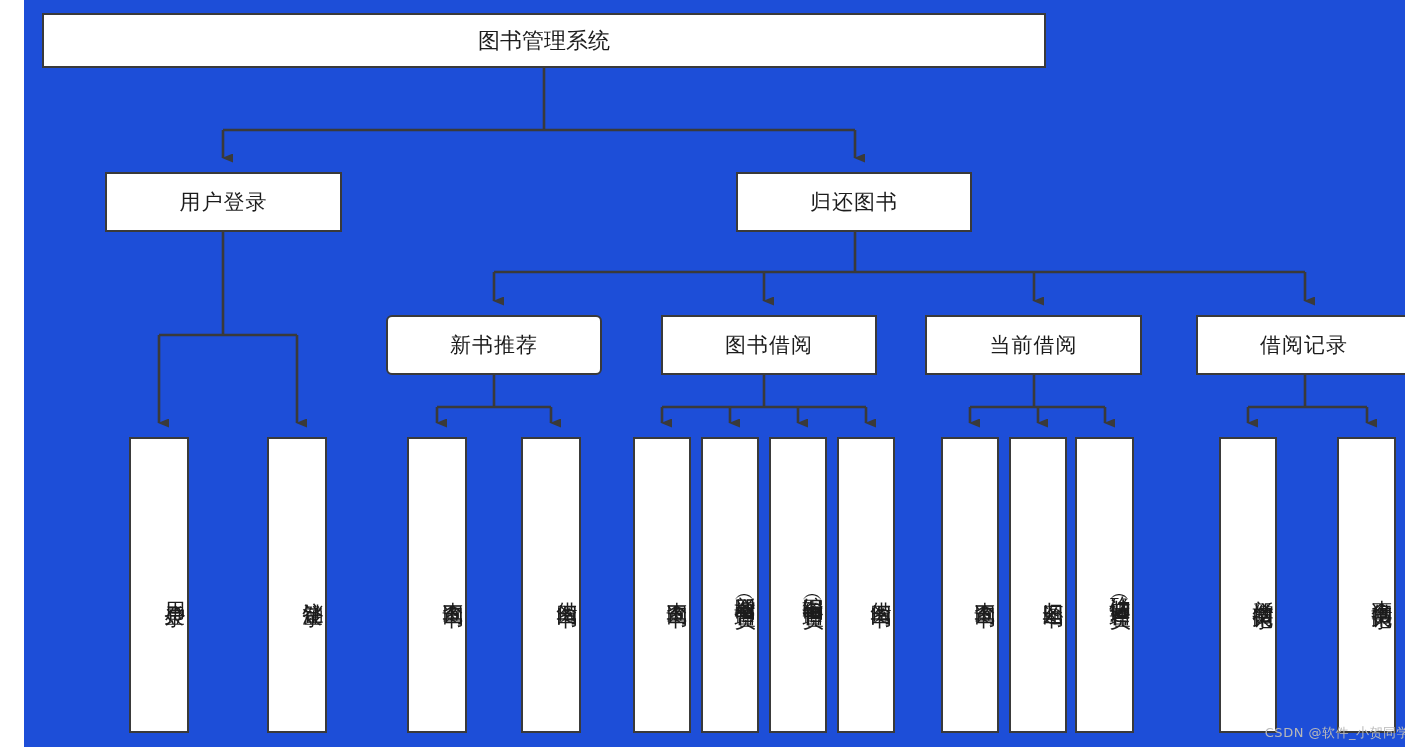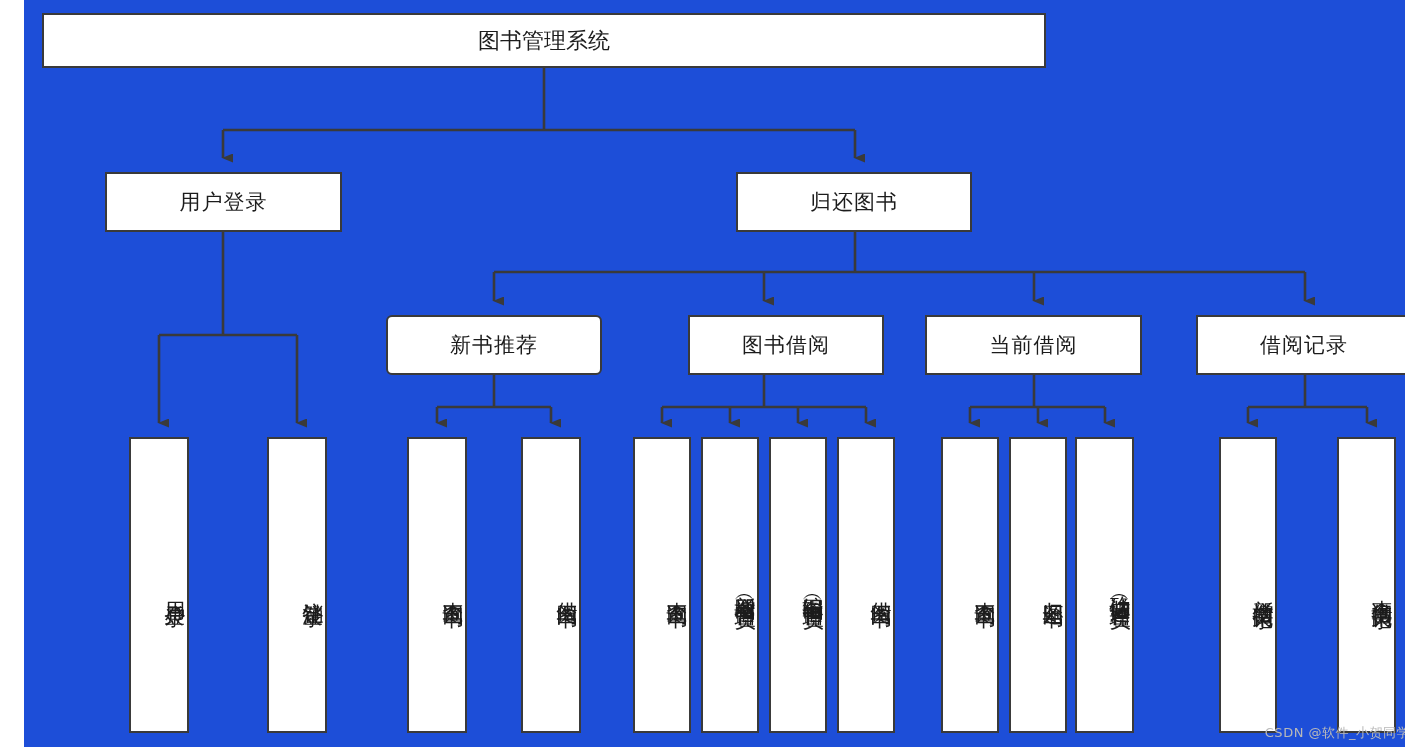--- a/index.html
+++ b/index.html
@@ -75,21 +75,21 @@
       <path d="M1343,407 L1343,423" marker-end="url(#ah)"></path>
     </g>
   </svg>
 
   <div class="node root" style="left:18px;top:13px;width:1004px;height:55px;">图书管理系统</div>
 
   <div class="node h" style="left:81px;top:172px;width:237px;height:60px;">用户登录</div>
   <div class="node h" style="left:712px;top:172px;width:236px;height:60px;">归还图书</div>
 
   <div class="node h" style="left:362px;top:315px;width:216px;height:60px;border-radius:6px;">新书推荐</div>
-  <div class="node h" style="left:664px;top:315px;width:196px;height:60px;">图书借阅</div>
+  <div class="node h" style="left:637px;top:315px;width:216px;height:60px;">图书借阅</div>
   <div class="node h" style="left:1172px;top:315px;width:216px;height:60px;">借阅记录</div>
   <div class="node h" style="left:901px;top:315px;width:217px;height:60px;">当前借阅</div>
 
   <div class="node v" style="left:105px;top:437px;width:60px;height:296px;">用户登录</div>
   <div class="node v" style="left:243px;top:437px;width:60px;height:296px;">注销登录</div>
 
   <div class="node v" style="left:383px;top:437px;width:60px;height:296px;">查询图书</div>
   <div class="node v" style="left:497px;top:437px;width:60px;height:296px;">借阅图书</div>
 
   <div class="node v" style="left:609px;top:437px;width:58px;height:296px;">查询图书</div>

